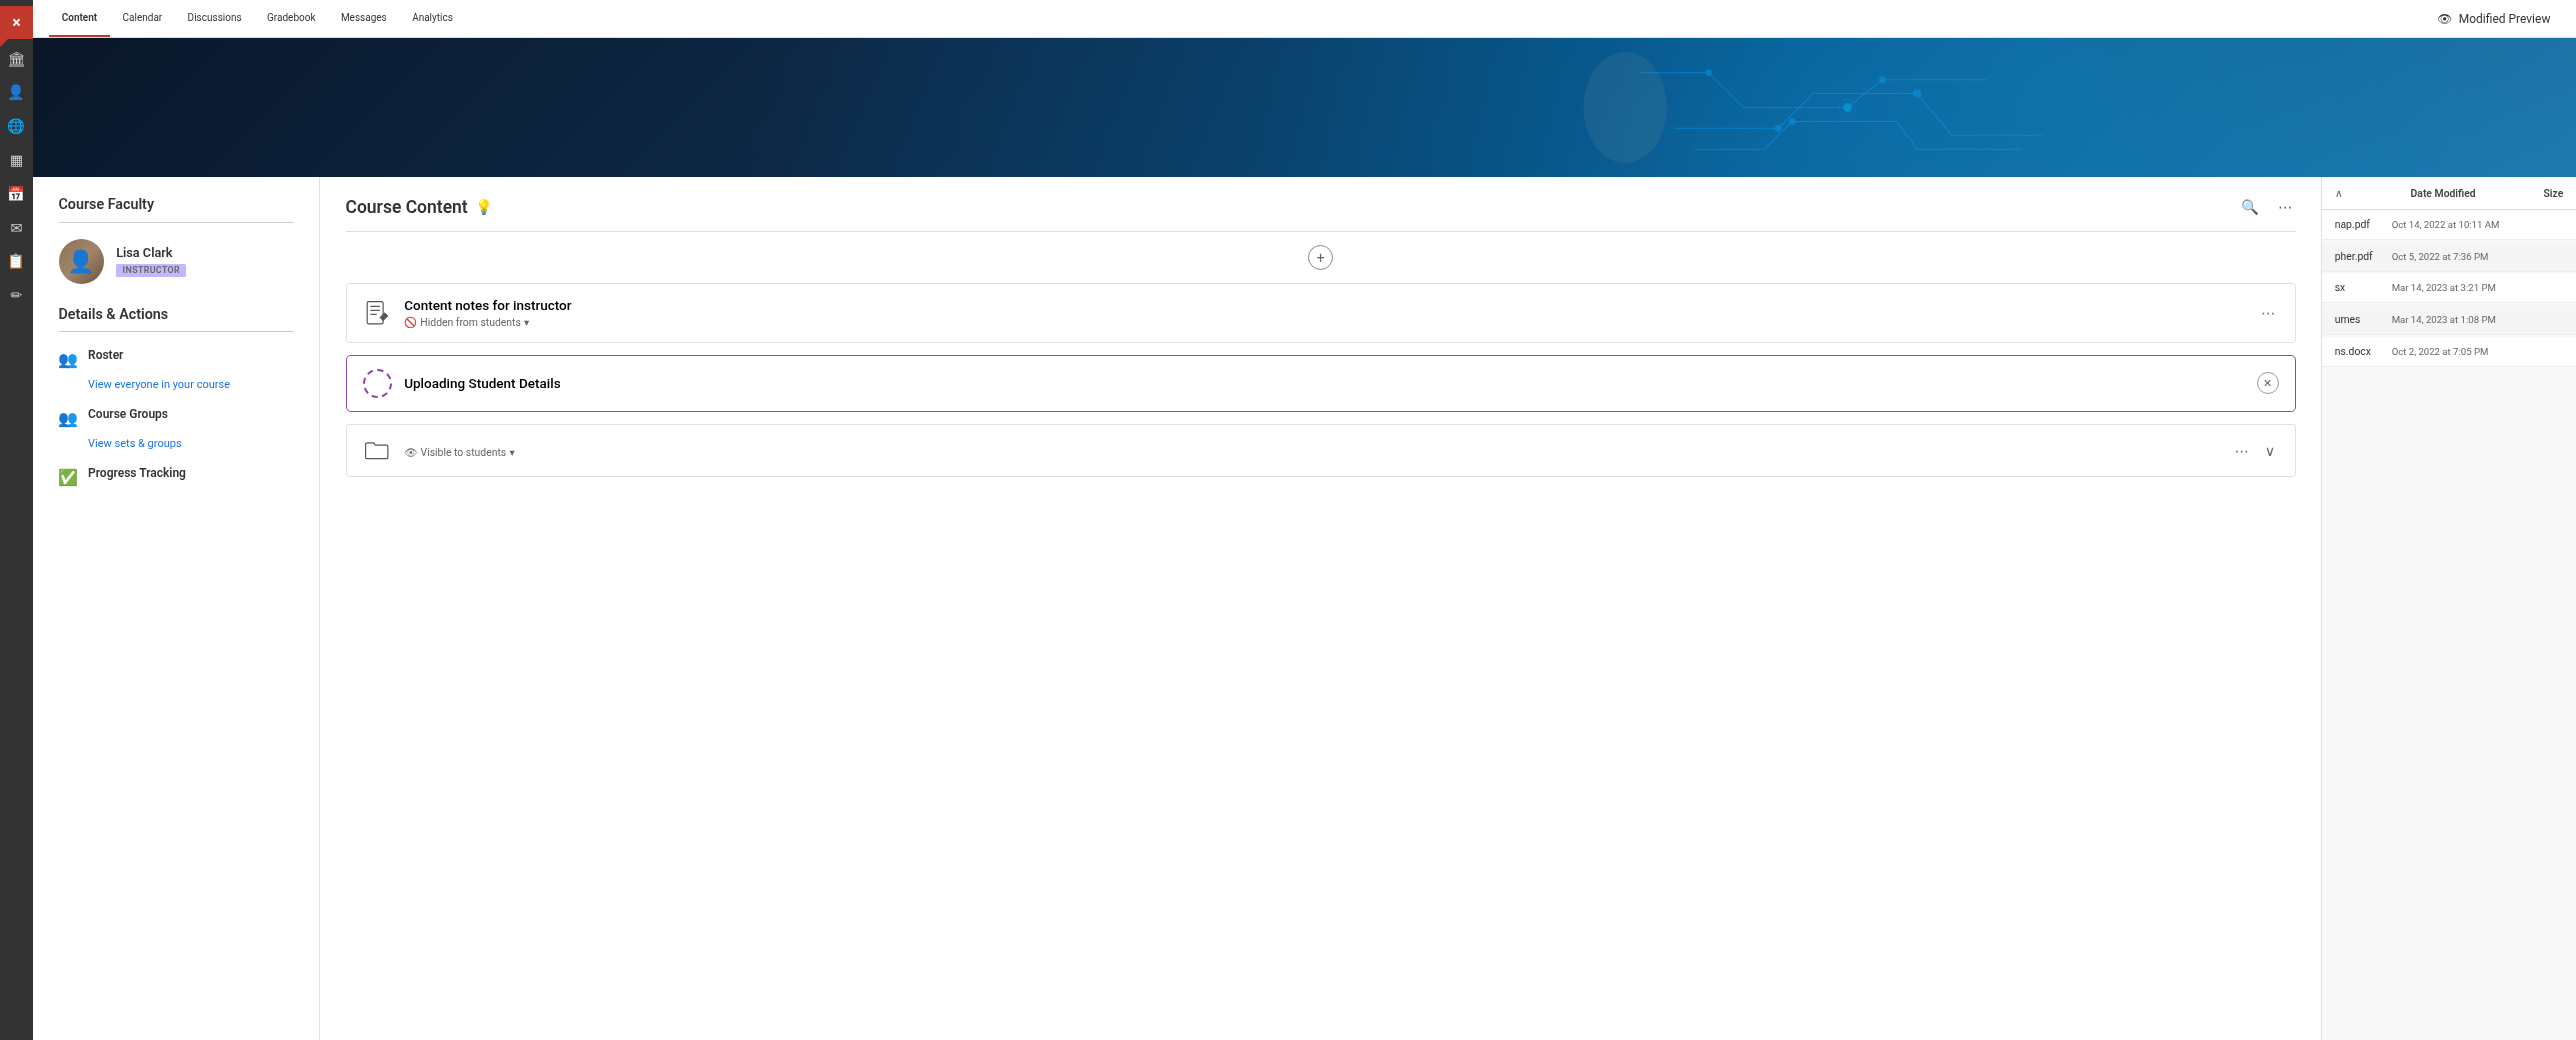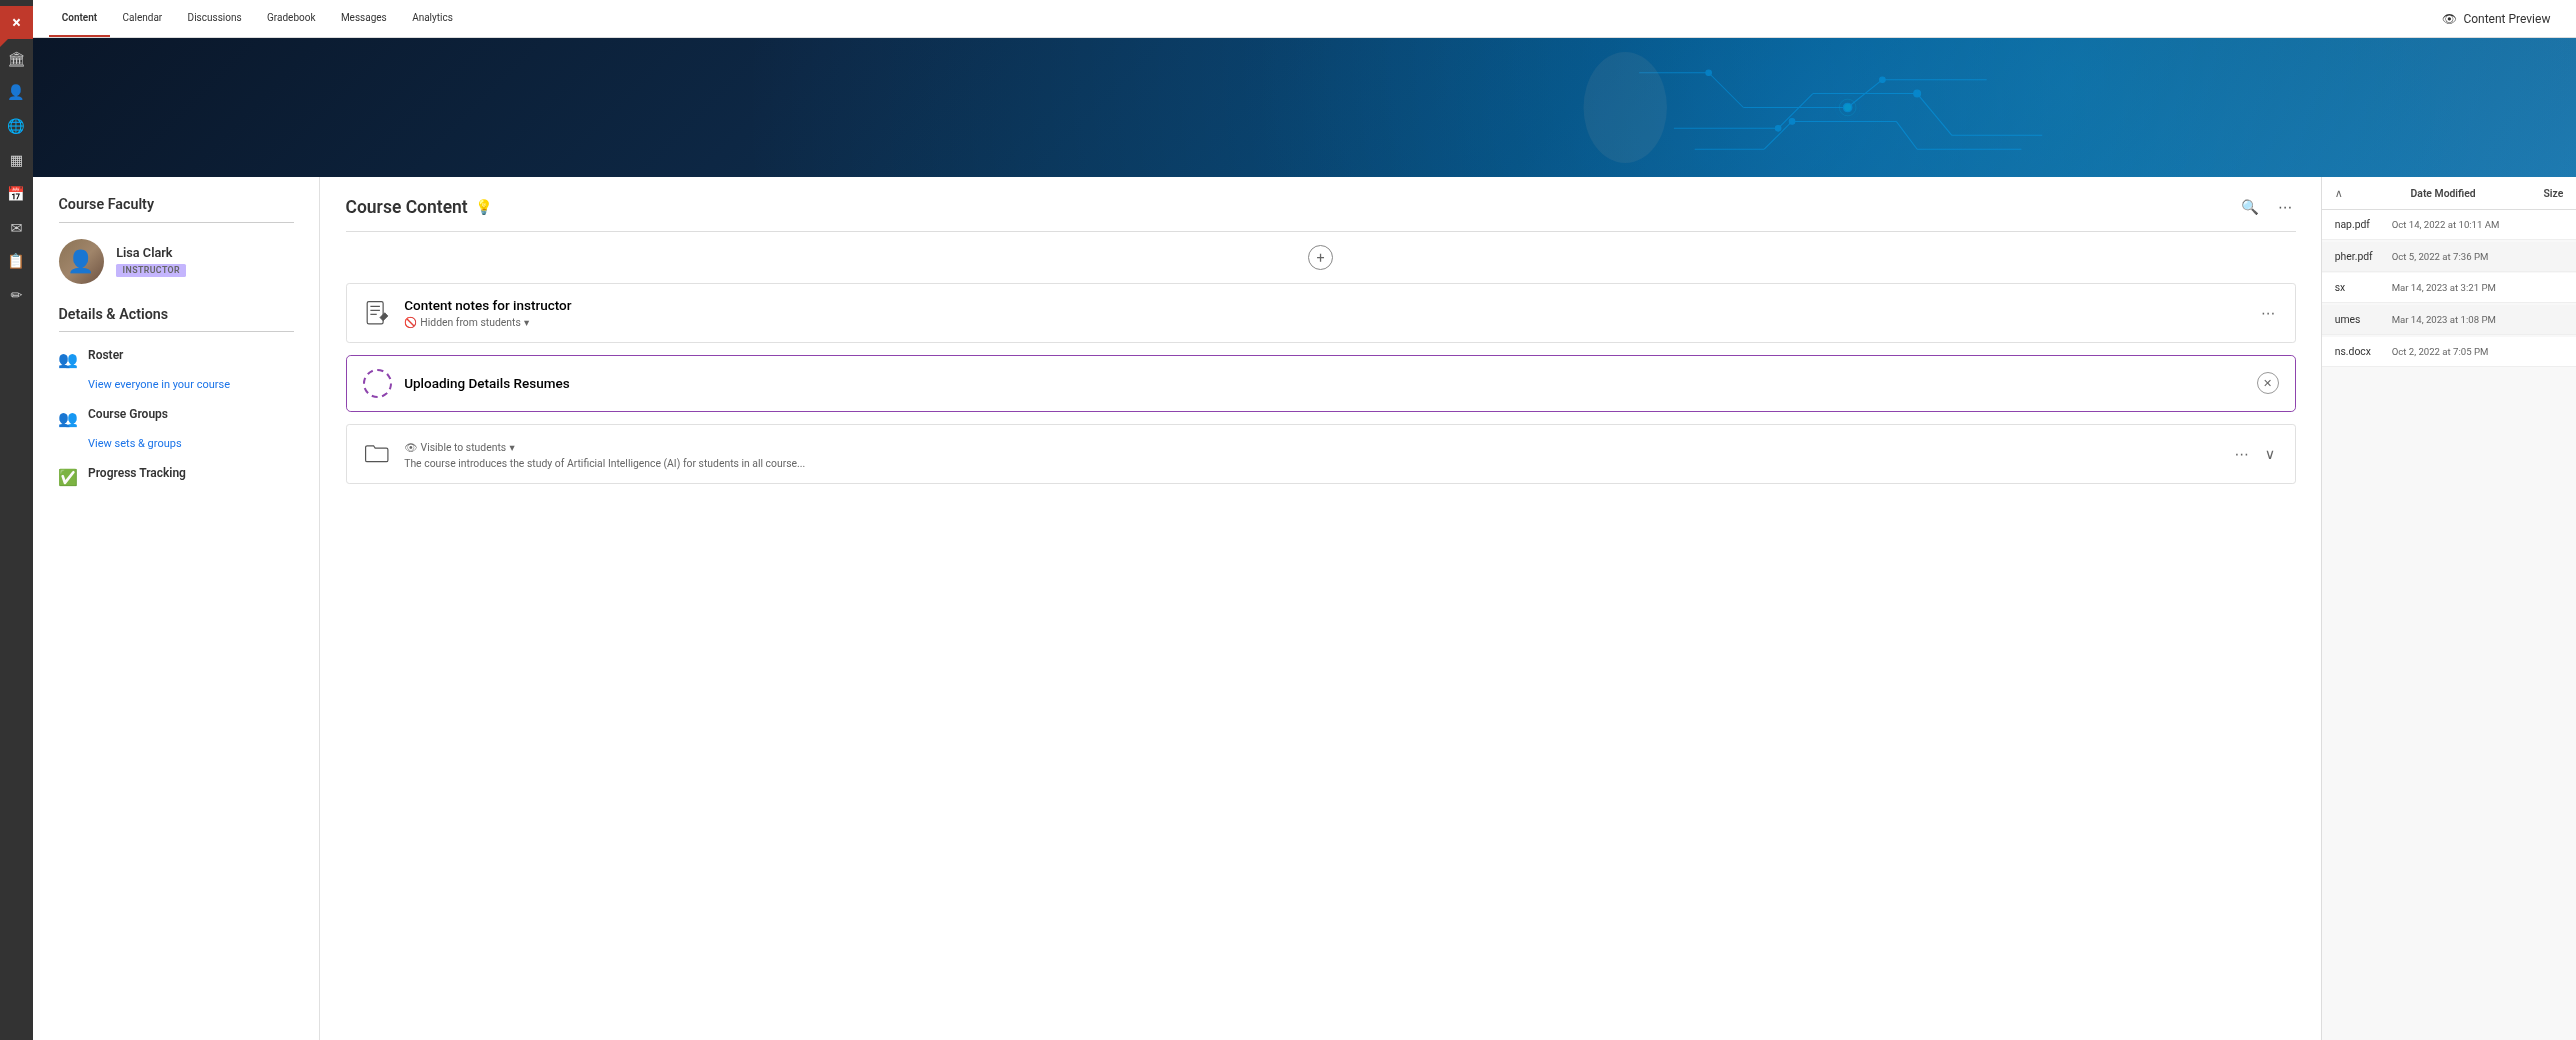--- a/index.html
+++ b/index.html
@@ -439,21 +439,21 @@
 
   <nav class="top-nav">
     <div class="nav-tab active">Content</div>
     <div class="nav-tab">Calendar</div>
     <div class="nav-tab">Discussions</div>
     <div class="nav-tab">Gradebook</div>
     <div class="nav-tab">Messages</div>
     <div class="nav-tab">Analytics</div>
     <div class="student-preview-btn">
       <span>👁</span>
-      <span>Content Preview</span>
+      <span>Modified Preview</span>
     </div>
   </nav>
 
   <div class="hero-banner">
     <svg class="hero-circuit" viewBox="0 0 700 200" xmlns="http://www.w3.org/2000/svg">
 
       <g stroke="#00aaff" stroke-width="1.5" fill="none" opacity="0.7">
         <line x1="100" y1="50" x2="200" y2="50"></line>
         <line x1="200" y1="50" x2="250" y2="100"></line>
         <line x1="250" y1="100" x2="400" y2="100"></line>
@@ -568,38 +568,37 @@
           </div>
         </div>
         <button class="item-action-btn">⋯</button>
       </div>
 
       <div class="content-item uploading">
         <div class="content-item-icon">
           <div class="upload-spinner"></div>
         </div>
         <div class="content-item-info">
-          <div class="content-item-title">Uploading Details Resumes</div>
+          <div class="content-item-title">Uploading Student Details</div>
         </div>
         <div class="cancel-circle">✕</div>
       </div>
 
       <div class="content-item module">
         <div class="content-item-icon">
           <svg width="25.5" height="25.5" viewBox="0 0 32 32" fill="none" xmlns="http://www.w3.org/2000/svg">
             <path d="M2 8 C2 6.9 2.9 6 4 6 L12 6 L14 9 L28 9 C29.1 9 30 9.9 30 11 L30 24 C30 25.1 29.1 26 28 26 L4 26 C2.9 26 2 25.1 2 24 Z" stroke="#555" stroke-width="1.5" fill="none"></path>
           </svg>
         </div>
         <div class="content-item-info">
           <div class="content-item-subtitle">
             <span>👁</span>
             <span>Visible to students</span>
             <span>▾</span>
           </div>
-          <div class="module-description">The course introduces the study of Artificial Intelligence (AI) for students in all course...</div>
         </div>
         <div class="content-item-actions">
           <button class="item-action-btn">⋯</button>
           <button class="item-action-btn">∨</button>
         </div>
       </div>
     </div>
 
     <div class="right-panel">
       <div class="right-panel-header">

